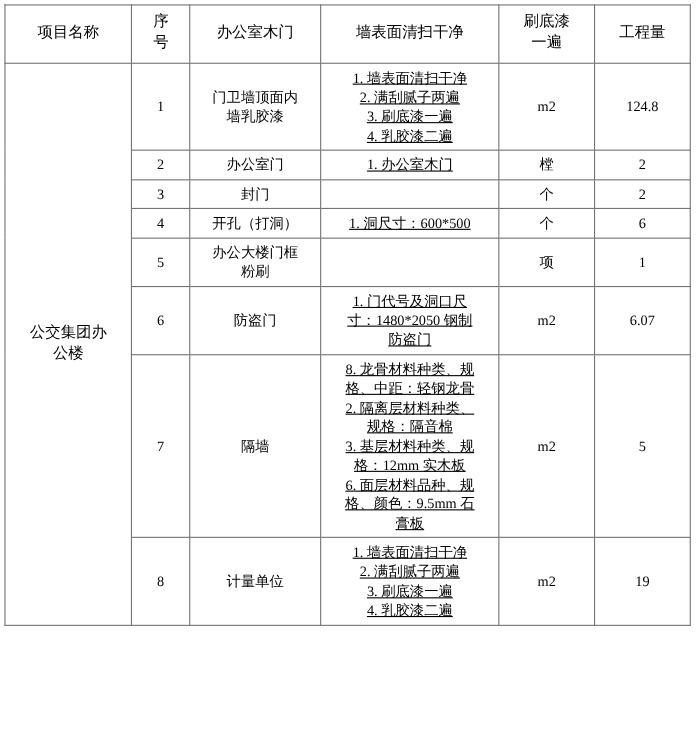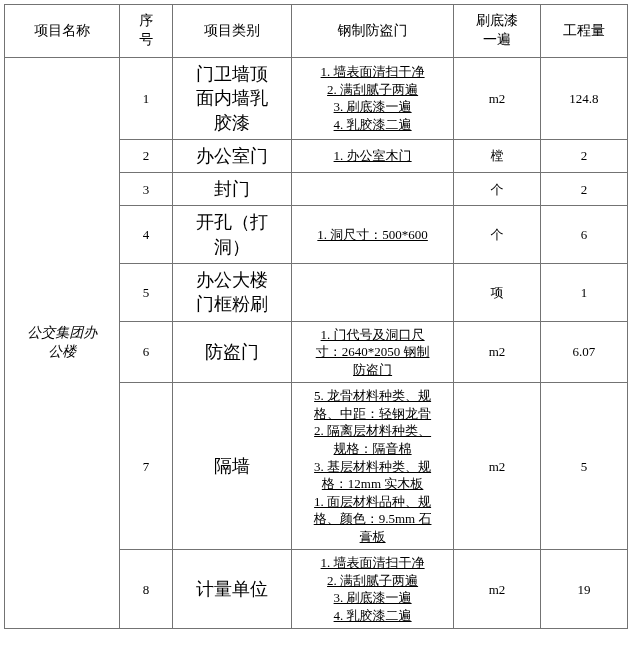--- a/index.html
+++ b/index.html
@@ -51,24 +51,23 @@
     padding-left: 7px;
     padding-right: 5px;
   }
   td.desc .line {
     display: block;
     white-space: normal;
     text-decoration: underline;
   }
   td.group {
     font-size: 14px;
-    font-style: italic;
   }
   td.cat {
-    font-size: 18px;
+    font-size: 13px;
   }
   .num {
     font-family: "Liberation Serif", "DejaVu Serif", serif;
   }
 </style>
 </head>
 <body>
 
 <div class="sheet">
   <table class="boq">
@@ -77,22 +76,22 @@
       <col class="col-seq">
       <col class="col-cat">
       <col class="col-desc">
       <col class="col-unit">
       <col class="col-qty">
     </colgroup>
     <thead>
       <tr>
         <td>项目名称</td>
         <td>序号</td>
-        <td>项目类别</td>
-        <td>钢制防盗门</td>
+        <td>办公室木门</td>
+        <td>墙表面清扫干净</td>
         <td>刷底漆一遍</td>
         <td>工程量</td>
       </tr>
     </thead>
     <tbody>
 
       <tr>
         <td class="group" rowspan="8">公交集团办公楼</td>
         <td class="num">1</td>
         <td class="cat">门卫墙顶面内墙乳胶漆</td>
@@ -121,52 +120,52 @@
         <td class="cat">封门</td>
         <td class="desc"></td>
         <td>个</td>
         <td class="num">2</td>
       </tr>
 
       <tr>
         <td class="num">4</td>
         <td class="cat">开孔（打洞）</td>
         <td class="desc">
-          <span class="line">1. 洞尺寸：500*600</span>
+          <span class="line">1. 洞尺寸：600*500</span>
         </td>
         <td>个</td>
         <td class="num">6</td>
       </tr>
 
       <tr>
         <td class="num">5</td>
         <td class="cat">办公大楼门框粉刷</td>
         <td class="desc"></td>
         <td>项</td>
         <td class="num">1</td>
       </tr>
 
       <tr>
         <td class="num">6</td>
         <td class="cat">防盗门</td>
         <td class="desc">
-          <span class="line">1. 门代号及洞口尺寸：2640*2050 钢制防盗门</span>
+          <span class="line">1. 门代号及洞口尺寸：1480*2050 钢制防盗门</span>
         </td>
         <td>m2</td>
         <td class="num">6.07</td>
       </tr>
 
       <tr>
         <td class="num">7</td>
         <td class="cat">隔墙</td>
         <td class="desc">
-          <span class="line">5. 龙骨材料种类、规格、中距：轻钢龙骨</span>
+          <span class="line">8. 龙骨材料种类、规格、中距：轻钢龙骨</span>
           <span class="line">2. 隔离层材料种类、规格：隔音棉</span>
           <span class="line">3. 基层材料种类、规格：12mm 实木板</span>
-          <span class="line">1. 面层材料品种、规格、颜色：9.5mm 石膏板</span>
+          <span class="line">6. 面层材料品种、规格、颜色：9.5mm 石膏板</span>
         </td>
         <td>m2</td>
         <td class="num">5</td>
       </tr>
 
       <tr>
         <td class="num">8</td>
         <td class="cat">计量单位</td>
         <td class="desc">
           <span class="line">1. 墙表面清扫干净</span>

